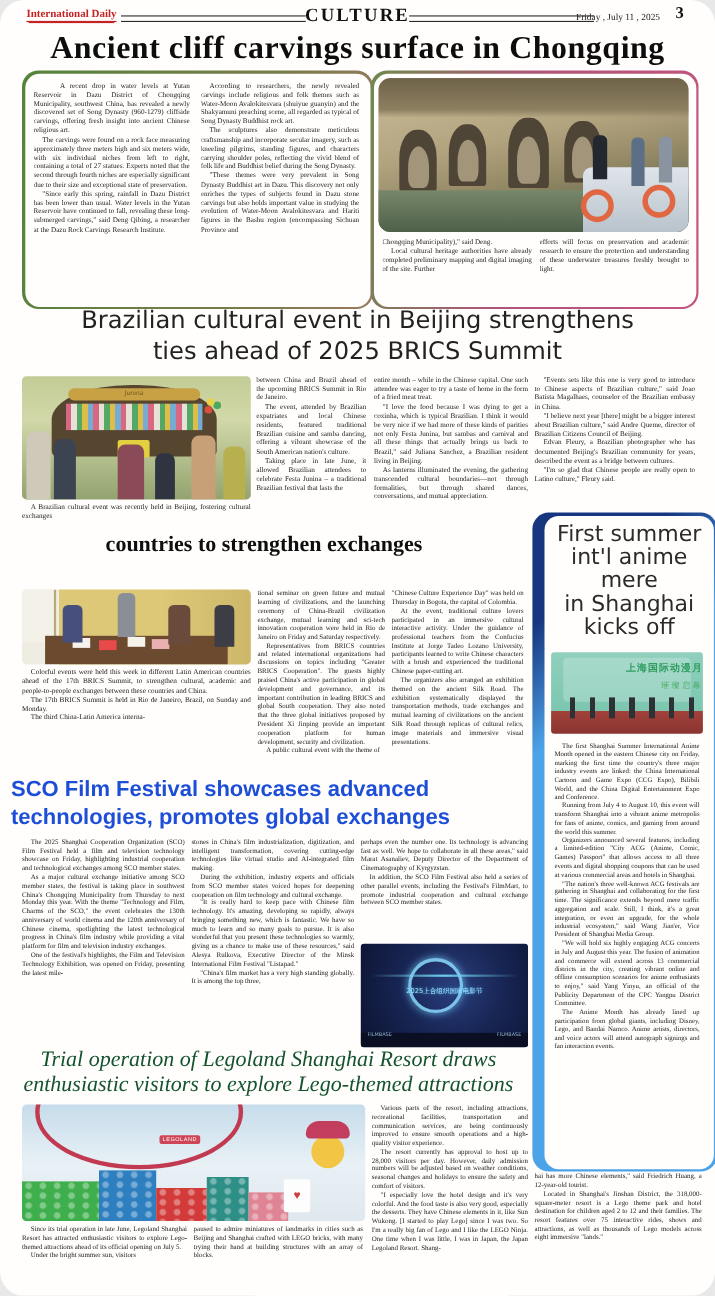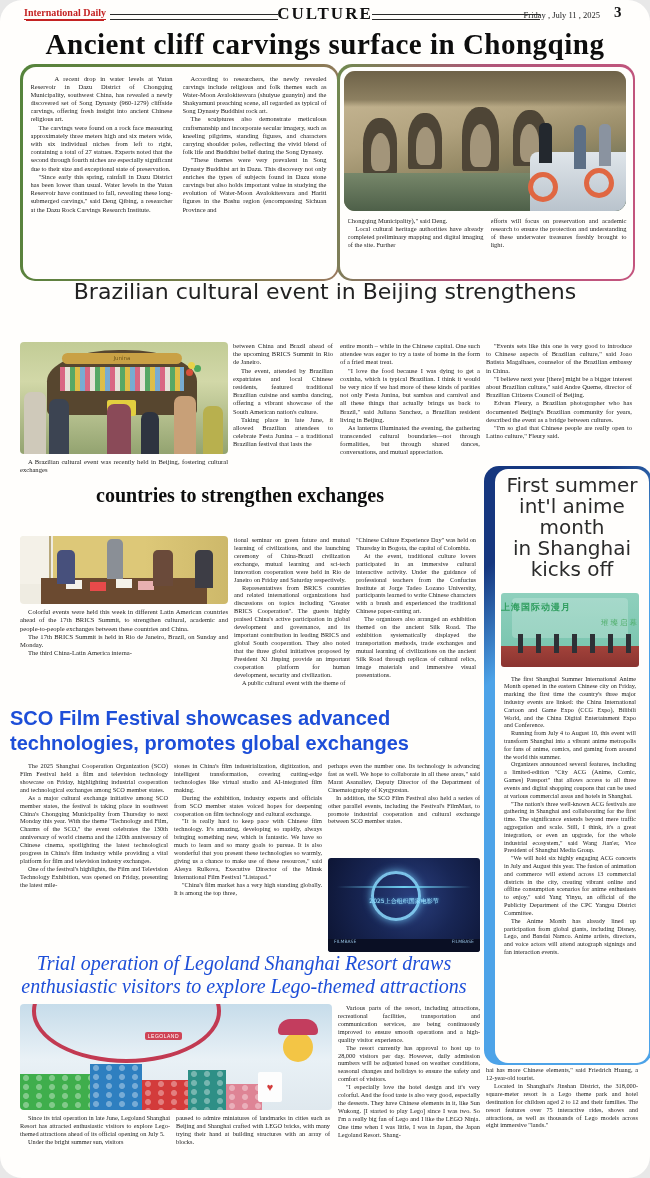--- a/index.html
+++ b/index.html
@@ -17,21 +17,21 @@
   .m-date{left:470px;top:10px;width:130px;text-align:right;font-size:8.5px;color:#222;}
   .m-pageno{left:614px;top:4px;font-size:15px;font-weight:bold;color:#111;}
 
   
   .h-main{left:0;top:28px;width:650px;text-align:center;font-size:29px;font-weight:bold;color:#0d0d0d;letter-spacing:.5px;}
   .h-round{width:650px;text-align:center;font-family:"DejaVu Sans",sans-serif;font-weight:400;color:#222;}
   .h-brazil{left:0;top:278px;font-size:22px;line-height:28px;}
   .h-serif2{left:10px;top:484px;width:460px;text-align:center;font-size:20px;line-height:23px;font-weight:bold;color:#0e0e0e;}
   .h-sco{left:10px;top:706px;width:464px;text-align:left;font-family:Liberation Sans, sans-serif;
          font-size:20px;line-height:25px;font-weight:bold;color:#1d4ed8;}
-  .h-lego{left:10px;top:952px;width:468px;text-align:center;font-style:italic;font-size:20px;line-height:23px;color:#1d4ed8;}
+  .h-lego{left:10px;top:952px;width:468px;text-align:center;font-style:italic;font-size:20px;line-height:23px;color:#14532d;}
 
   
   .col{position:absolute;font-size:6.5px;line-height:1.26;text-align:justify;color:#222;overflow:hidden;}
   .col p{margin:0;text-indent:8px;}
   .cont p:first-child{text-indent:0;}
   .lead p:first-child{text-indent:24px;}
   .sm{font-size:6.3px;}
   .cap{font-size:6.6px;}
 
   
@@ -84,21 +84,21 @@
   .ph-latin .table{left:10%;bottom:0;width:80%;height:38%;background:#6b4a30;}
   .ph-latin .papers{left:22%;bottom:22%;width:16px;height:9px;background:#f4f2ea;box-shadow:24px 2px 0 #e84a4a,50px -1px 0 #f4f2ea,72px 1px 0 #e8b0b0;}
   .pl1{left:18%;bottom:30%;width:18px;height:34px;background:#47507c;}
   .pl2{left:42%;top:4%;width:16px;height:40px;background:#8a8f96;}
   .pl3{left:64%;bottom:26%;width:20px;height:36px;background:#6a4a3a;}
   .pl4{left:84%;bottom:24%;width:18px;height:38px;background:#3d3d45;}
 
   .ph-anime{left:6px;top:124px;width:138px;height:74px;border-radius:3px;
     background:linear-gradient(#8fd0bd 0%,#7cc6b0 72%,#a2423a 72%,#8a3430 100%);}
   .ph-anime .panel{left:8%;top:8%;width:84%;height:54%;background:rgba(255,255,255,.22);border-radius:4px;}
-  .ph-anime .cn1{left:0;top:12%;width:100%;text-align:left;font-size:9px;font-weight:bold;color:#2f9e5f;
+  .ph-anime .cn1{left:0;top:12%;width:100%;text-align:right;font-size:9px;font-weight:bold;color:#2f9e5f;
       font-family:Liberation Mono, monospace;letter-spacing:1px;}
   .ph-anime .cn2{left:0;top:34%;width:100%;text-align:right;font-size:7.5px;color:#4fae6a;
       font-family:"DejaVu Sans",sans-serif;letter-spacing:2px;}
   .ph-anime .people{left:6%;bottom:18%;width:88%;height:26%;
       background:repeating-linear-gradient(90deg,transparent 0 9px,#2e3136 9px 14px,transparent 14px 18px);}
 
   .ph-sco{left:328px;top:858px;width:152px;height:94px;border-radius:3px;
     background:radial-gradient(circle at 55% 42%,#2a3f7e 0%,#182655 45%,#0c1330 100%);}
   .ph-sco .ring{left:28%;top:14%;width:44px;height:44px;border:3px solid rgba(140,220,255,.85);border-radius:50%;
       box-shadow:0 0 8px rgba(120,210,255,.8);}
@@ -191,20 +191,21 @@
           <p>Local cultural heritage authorities have already completed preliminary mapping and digital imaging of the site. Further</p>
         </div>
       <div class="col cont" style="left:151px;top:150px;width:136px;height:54px;">
           <p>efforts will focus on preservation and academic research to ensure the protection and understanding of these underwater treasures freshly brought to light.</p>
         </div>
     </div>
   </div>
 
   <div class="abs h-round h-brazil">
     <div>Brazilian cultural event in Beijing strengthens</div>
+    <div>ties ahead of 2025 BRICS Summit</div>
   </div>
 
   <div class="photo ph-brazil">
     <span class="stage"></span>
     <span class="banner">Junina</span>
     <span class="streamers"></span>
     <span class="sign"></span>
     <span class="balloons"></span>
     <span class="crowd cw1"></span>
     <span class="crowd cw2"></span>
@@ -260,21 +261,21 @@
       <p>"Chinese Culture Experience Day" was held on Thursday in Bogota, the capital of Colombia.</p>
       <p>At the event, traditional culture lovers participated in an immersive cultural interactive activity. Under the guidance of professional teachers from the Confucius Institute at Jorge Tadeo Lozano University, participants learned to write Chinese characters with a brush and experienced the traditional Chinese paper-cutting art.</p>
       <p>The organizers also arranged an exhibition themed on the ancient Silk Road. The exhibition systematically displayed the transportation methods, trade exchanges and mutual learning of civilizations on the ancient Silk Road through replicas of cultural relics, image materials and immersive visual presentations.</p>
     </div>
 
   <div class="gbox box-anime" style="left:484px;top:466px;width:154px;height:594px;padding-left:11px;">
     <div class="inner">
       <div class="sb-title">
         <div>First summer</div>
         <div>int'l anime</div>
-        <div>month</div>
+        <div>mere</div>
         <div>in Shanghai</div>
         <div>kicks off</div>
       </div>
       <div class="photo ph-anime">
         <span class="panel"></span>
         <span class="cn1">上海国际动漫月</span>
         <span class="cn2">璀璨启幕</span>
         <span class="people"></span>
       </div>
       <div class="sb-body">

